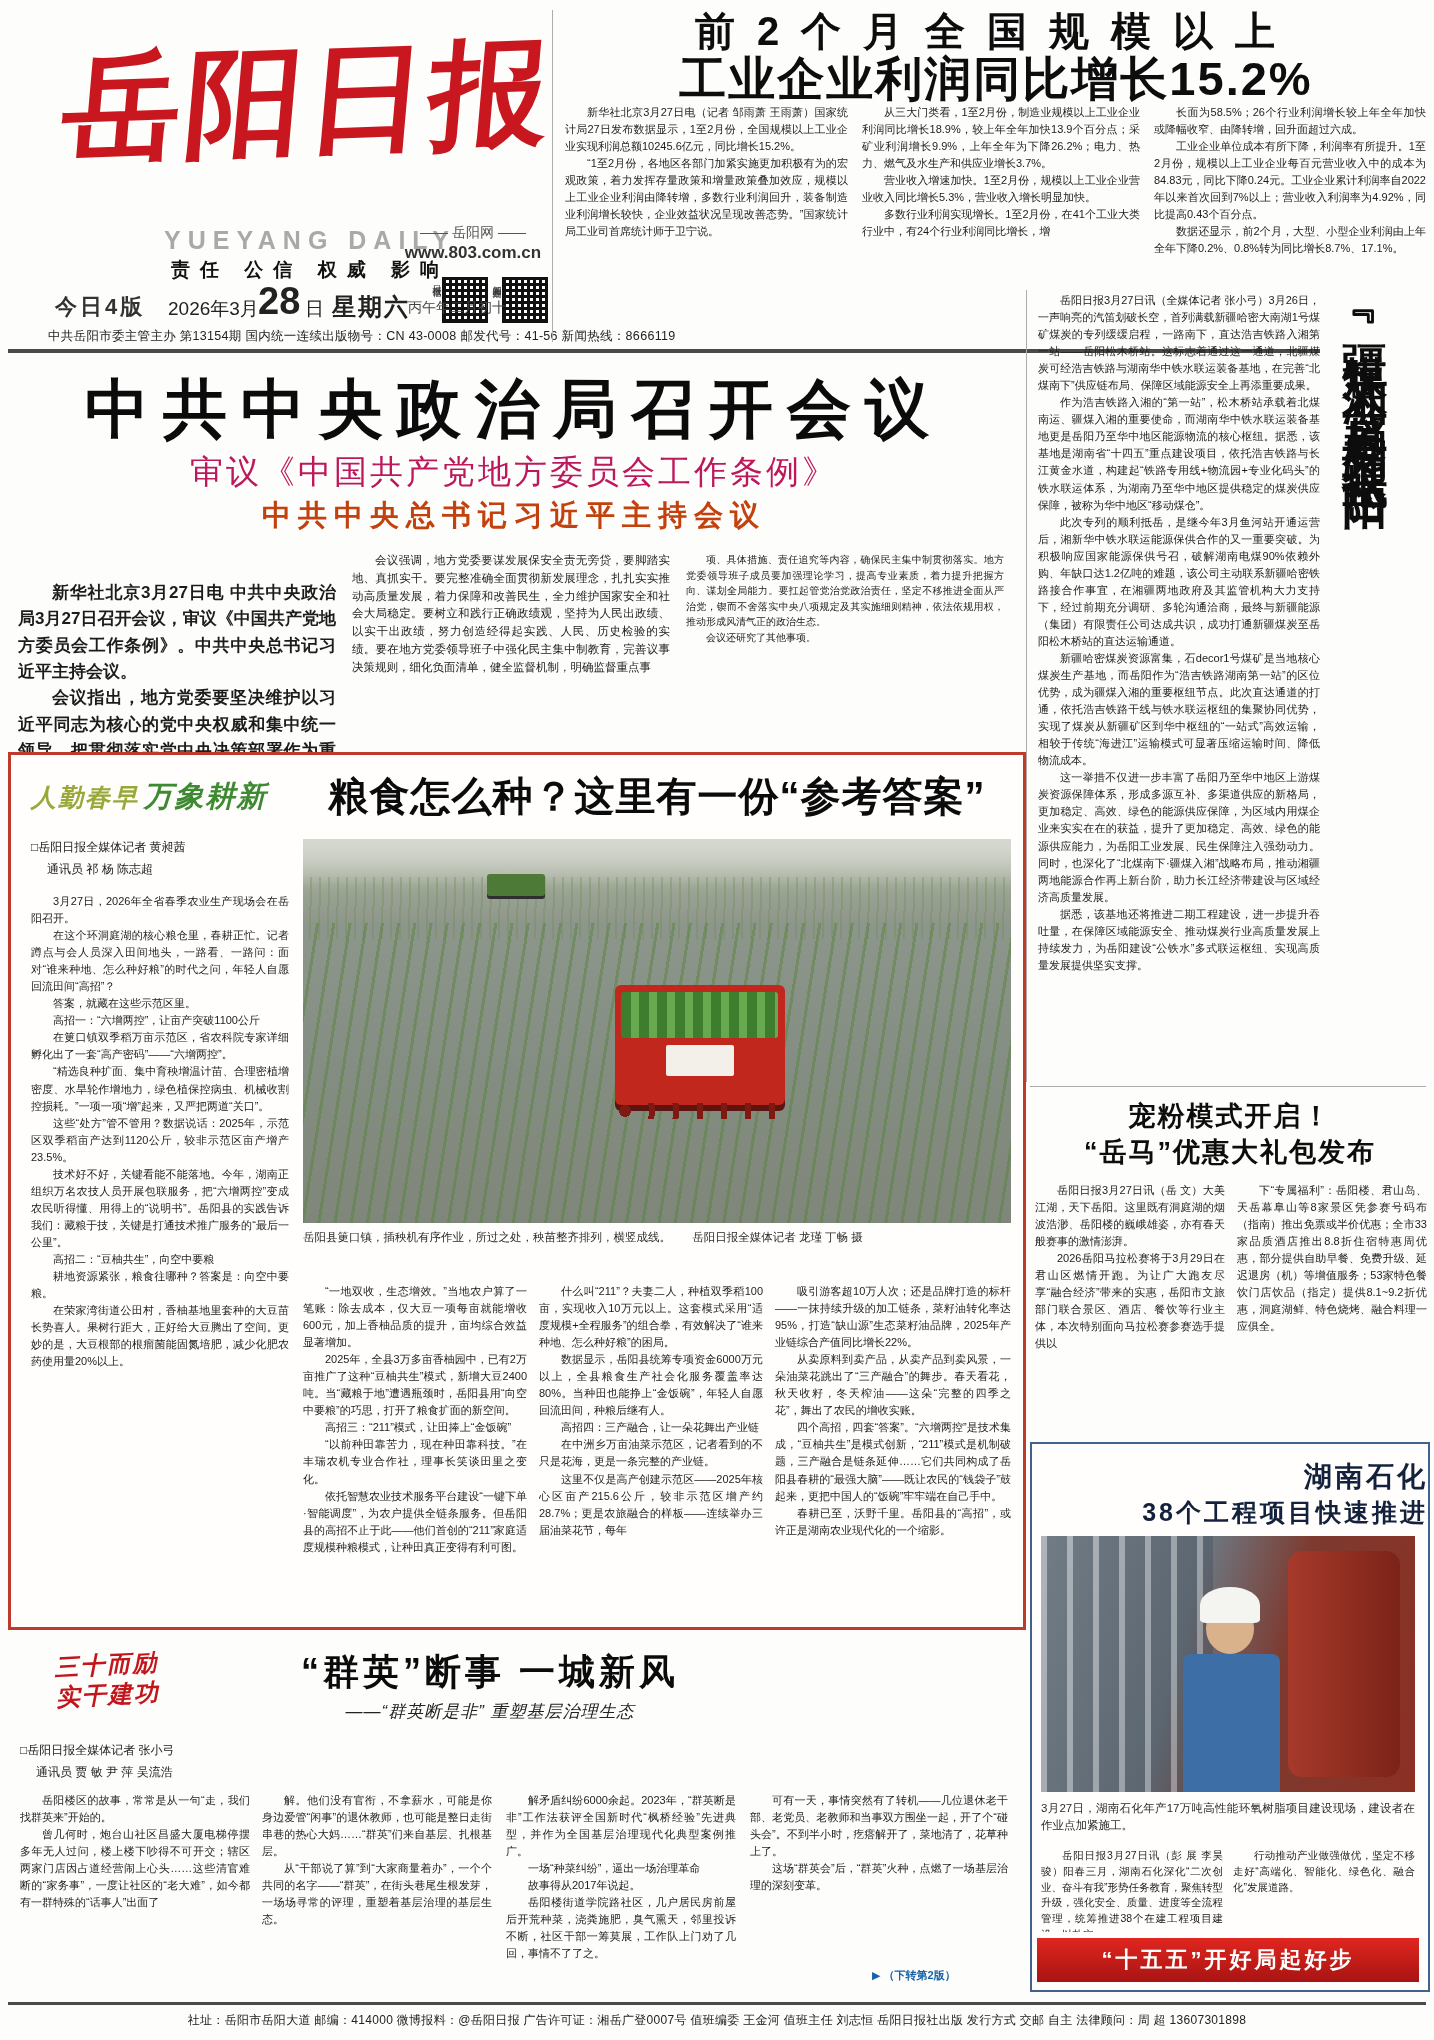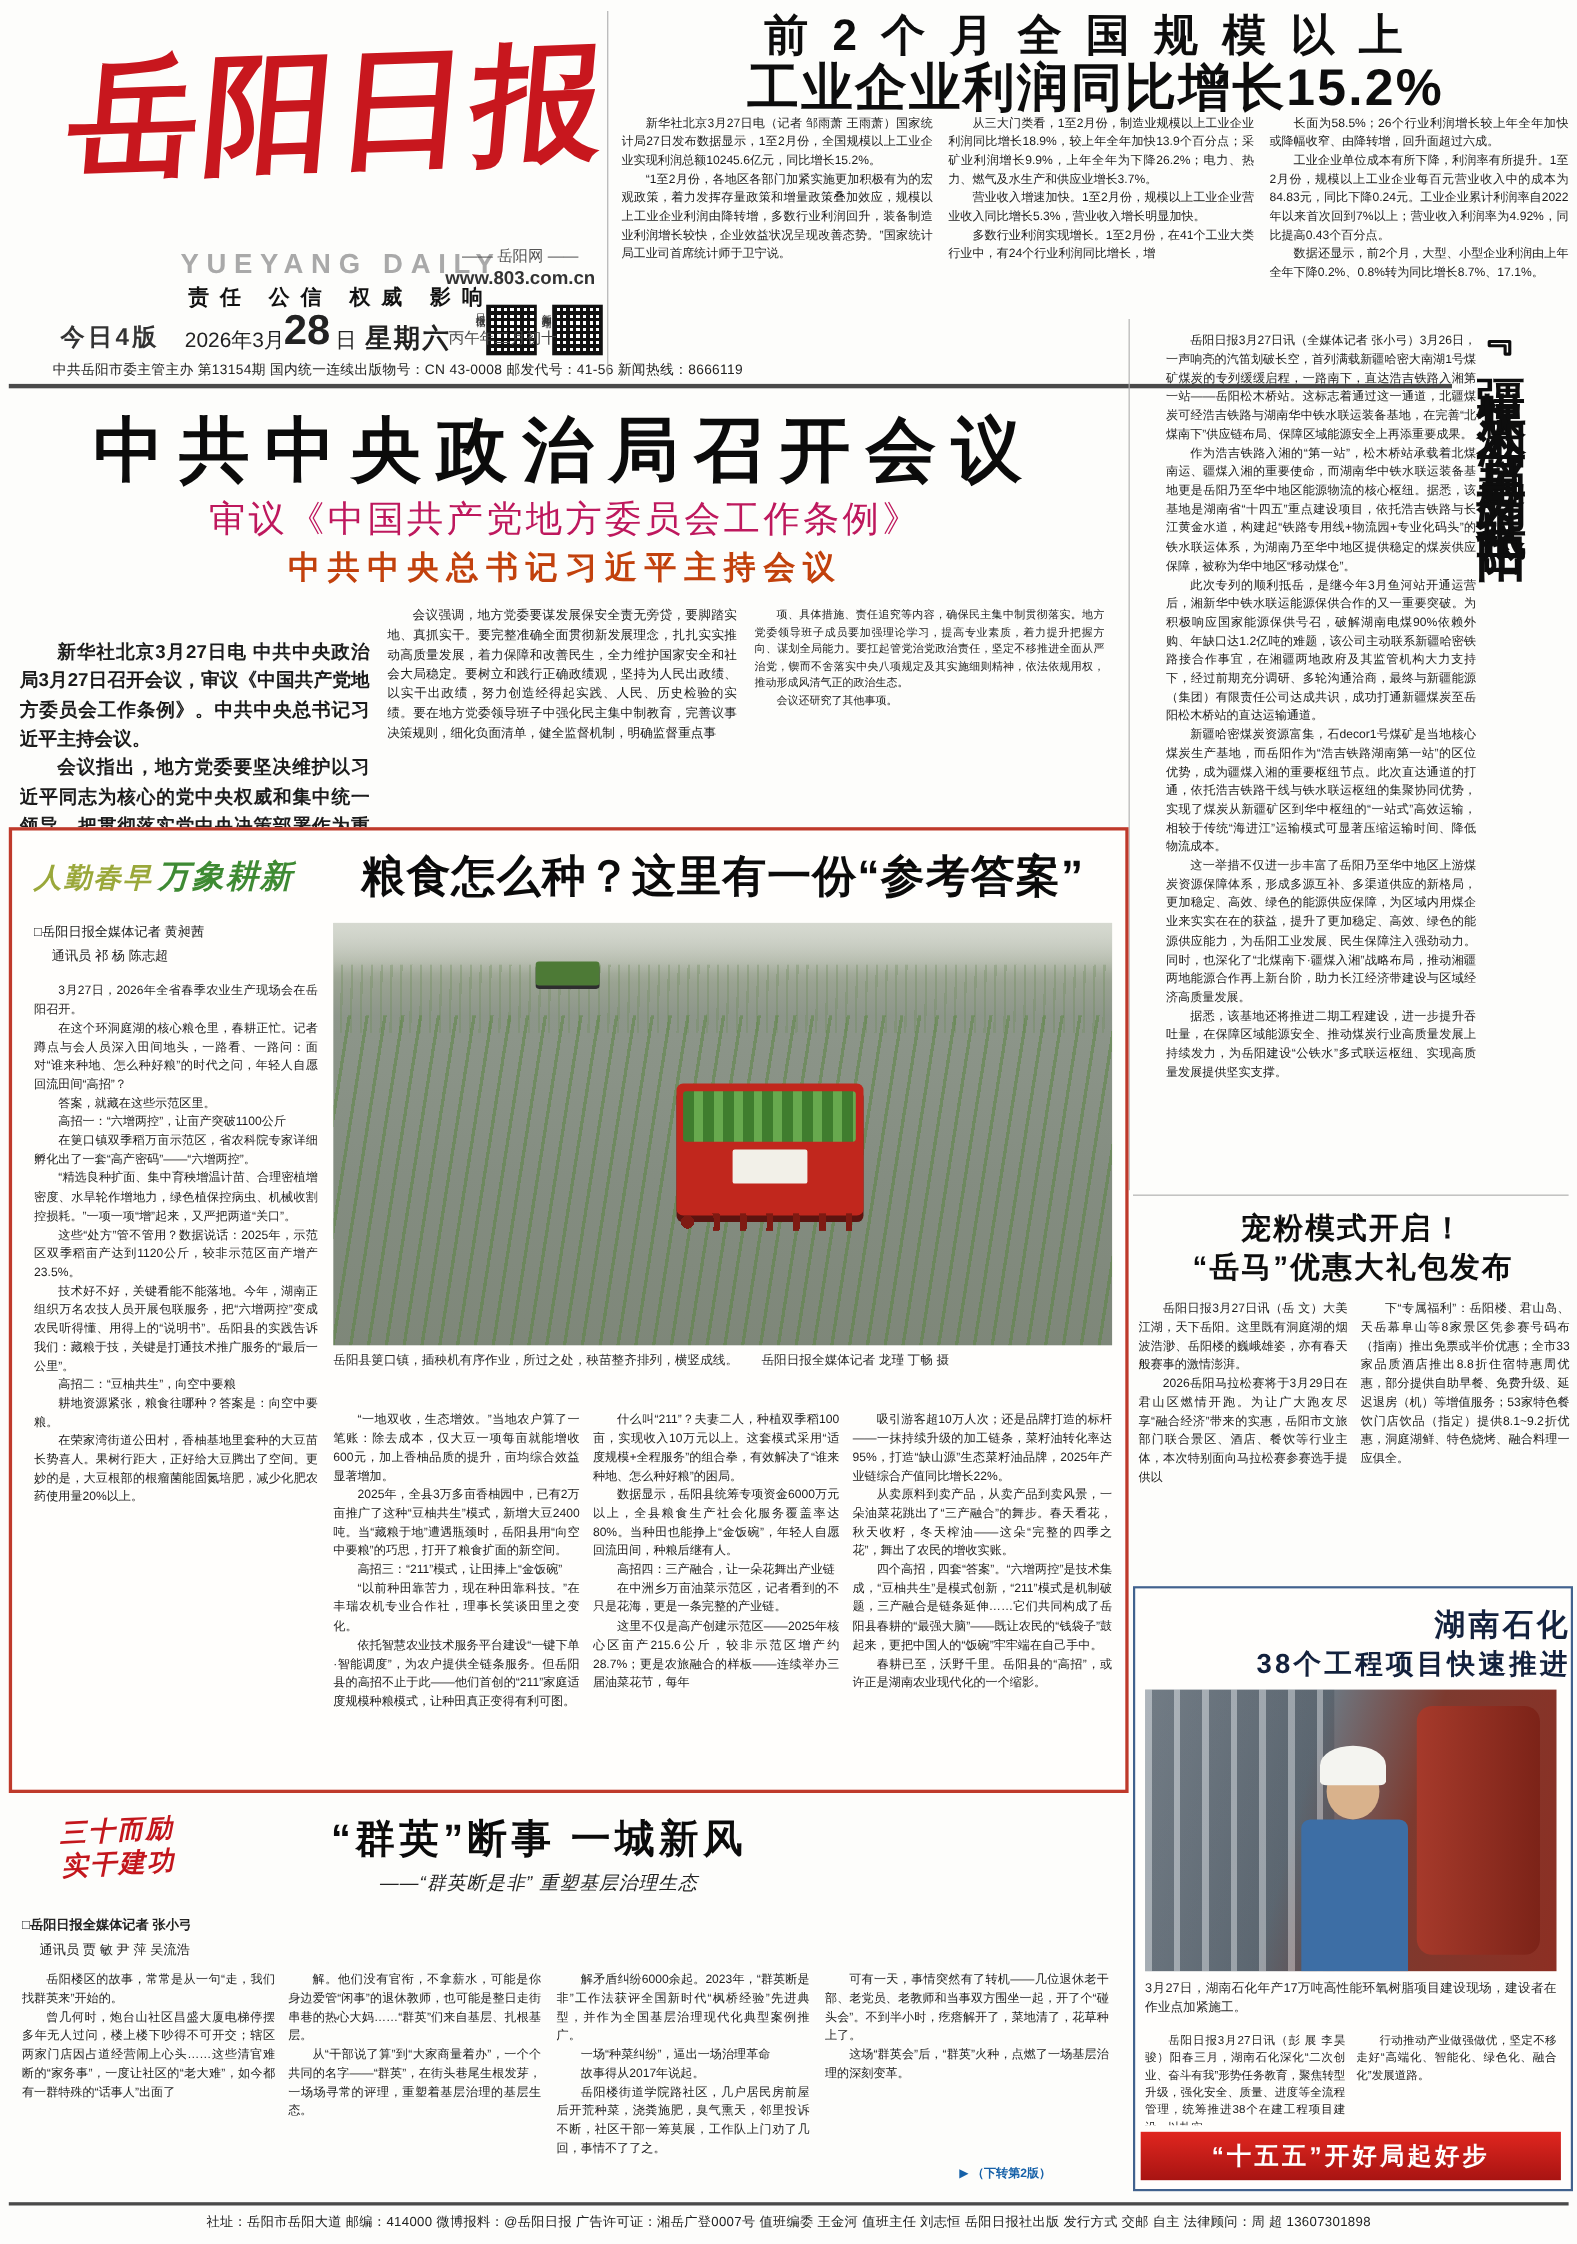--- a/index.html
+++ b/index.html
@@ -136,21 +136,21 @@
     </div>
   <div class="abs col" style="left:352px;top:552px;width:318px;height:194px;font-size:11.5px;">
       <p>会议强调，地方党委要谋发展保安全责无旁贷，要脚踏实地、真抓实干。要完整准确全面贯彻新发展理念，扎扎实实推动高质量发展，着力保障和改善民生，全力维护国家安全和社会大局稳定。要树立和践行正确政绩观，坚持为人民出政绩、以实干出政绩，努力创造经得起实践、人民、历史检验的实绩。要在地方党委领导班子中强化民主集中制教育，完善议事决策规则，细化负面清单，健全监督机制，明确监督重点事</p>
     </div>
   <div class="abs col" style="left:686px;top:552px;width:318px;height:194px;font-size:10px;">
       <p>项、具体措施、责任追究等内容，确保民主集中制贯彻落实。地方党委领导班子成员要加强理论学习，提高专业素质，着力提升把握方向、谋划全局能力。要扛起管党治党政治责任，坚定不移推进全面从严治党，锲而不舍落实中央八项规定及其实施细则精神，依法依规用权，推动形成风清气正的政治生态。</p>
       <p>会议还研究了其他事项。</p>
     </div>
 
   <div class="abs rule-v" style="left:1026px;top:290px;width:1px;height:792px;"></div>
-  <div class="abs col" style="left:1060px;top:292px;width:282px;height:788px;margin-top:10px;">
+  <div class="abs col" style="left:1038px;top:292px;width:282px;height:788px;">
       <p>岳阳日报3月27日讯（全媒体记者 张小弓）3月26日，一声响亮的汽笛划破长空，首列满载新疆哈密大南湖1号煤矿煤炭的专列缓缓启程，一路南下，直达浩吉铁路入湘第一站——岳阳松木桥站。这标志着通过这一通道，北疆煤炭可经浩吉铁路与湖南华中铁水联运装备基地，在完善“北煤南下”供应链布局、保障区域能源安全上再添重要成果。</p>
       <p>作为浩吉铁路入湘的“第一站”，松木桥站承载着北煤南运、疆煤入湘的重要使命，而湖南华中铁水联运装备基地更是岳阳乃至华中地区能源物流的核心枢纽。据悉，该基地是湖南省“十四五”重点建设项目，依托浩吉铁路与长江黄金水道，构建起“铁路专用线+物流园+专业化码头”的铁水联运体系，为湖南乃至华中地区提供稳定的煤炭供应保障，被称为华中地区“移动煤仓”。</p>
       <p>此次专列的顺利抵岳，是继今年3月鱼河站开通运营后，湘新华中铁水联运能源保供合作的又一重要突破。为积极响应国家能源保供号召，破解湖南电煤90%依赖外购、年缺口达1.2亿吨的难题，该公司主动联系新疆哈密铁路接合作事宜，在湘疆两地政府及其监管机构大力支持下，经过前期充分调研、多轮沟通洽商，最终与新疆能源（集团）有限责任公司达成共识，成功打通新疆煤炭至岳阳松木桥站的直达运输通道。</p>
       <p>新疆哈密煤炭资源富集，石decor1号煤矿是当地核心煤炭生产基地，而岳阳作为“浩吉铁路湖南第一站”的区位优势，成为疆煤入湘的重要枢纽节点。此次直达通道的打通，依托浩吉铁路干线与铁水联运枢纽的集聚协同优势，实现了煤炭从新疆矿区到华中枢纽的“一站式”高效运输，相较于传统“海进江”运输模式可显著压缩运输时间、降低物流成本。</p>
       <p>这一举措不仅进一步丰富了岳阳乃至华中地区上游煤炭资源保障体系，形成多源互补、多渠道供应的新格局，更加稳定、高效、绿色的能源供应保障，为区域内用煤企业来实实在在的获益，提升了更加稳定、高效、绿色的能源供应能力，为岳阳工业发展、民生保障注入强劲动力。同时，也深化了“北煤南下·疆煤入湘”战略布局，推动湘疆两地能源合作再上新台阶，助力长江经济带建设与区域经济高质量发展。</p>
       <p>据悉，该基地还将推进二期工程建设，进一步提升吞吐量，在保障区域能源安全、推动煤炭行业高质量发展上持续发力，为岳阳建设“公铁水”多式联运枢纽、实现高质量发展提供坚实支撑。</p>
     </div>
   <div class="abs h-vertical" style="left:1338px;top:296px;height:770px;">『疆煤入湘』首趟专列驶抵岳阳</div>
 
   <div class="abs rule-h" style="left:1030px;top:1086px;width:396px;height:1px;background:#aaa;"></div>
@@ -244,21 +244,21 @@
         <p>春耕已至，沃野千里。岳阳县的“高招”，或许正是湖南农业现代化的一个缩影。</p>
       </div>
   </div>
 
   <div class="abs logo-red-cal" style="left:22px;top:1650px;width:170px;">
     <div>三十而励</div>
     <div>实干建功</div>
   </div>
   <div class="abs h-qunying" style="left:200px;top:1648px;width:580px;">“群英”断事 一城新风</div>
   <div class="abs h-qunying-sub" style="left:200px;top:1700px;width:580px;">——“群英断是非” 重塑基层治理生态</div>
-  <div class="abs byline" style="left:20px;top:1742px;font-weight:bold;">□岳阳日报全媒体记者 张小弓</div>
+  <div class="abs byline" style="left:20px;top:1742px;">□岳阳日报全媒体记者 张小弓</div>
   <div class="abs byline" style="left:36px;top:1764px;">通讯员 贾 敏 尹 萍 吴流浩</div>
 
   <div class="abs col" style="left:20px;top:1792px;width:230px;height:198px;">
       <p>岳阳楼区的故事，常常是从一句“走，我们找群英来”开始的。</p>
       <p>曾几何时，炮台山社区昌盛大厦电梯停摆多年无人过问，楼上楼下吵得不可开交；辖区两家门店因占道经营闹上心头……这些清官难断的“家务事”，一度让社区的“老大难”，如今都有一群特殊的“话事人”出面了</p>
     </div>
   <div class="abs col" style="left:262px;top:1792px;width:230px;height:198px;">
       <p>解。他们没有官衔，不拿薪水，可能是你身边爱管“闲事”的退休教师，也可能是整日走街串巷的热心大妈……“群英”们来自基层、扎根基层。</p>
       <p>从“干部说了算”到“大家商量着办”，一个个共同的名字——“群英”，在街头巷尾生根发芽，一场场寻常的评理，重塑着基层治理的基层生态。</p>
     </div>

